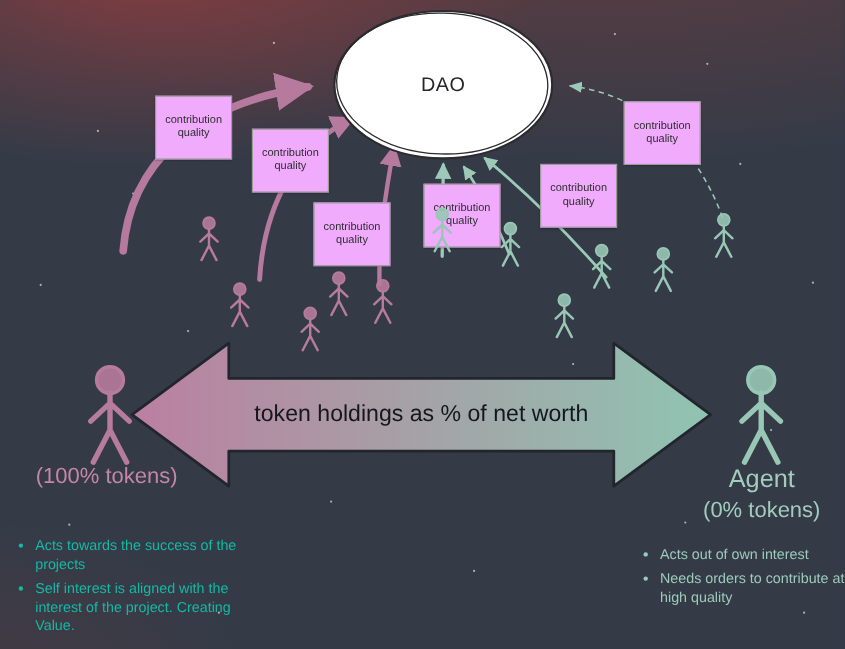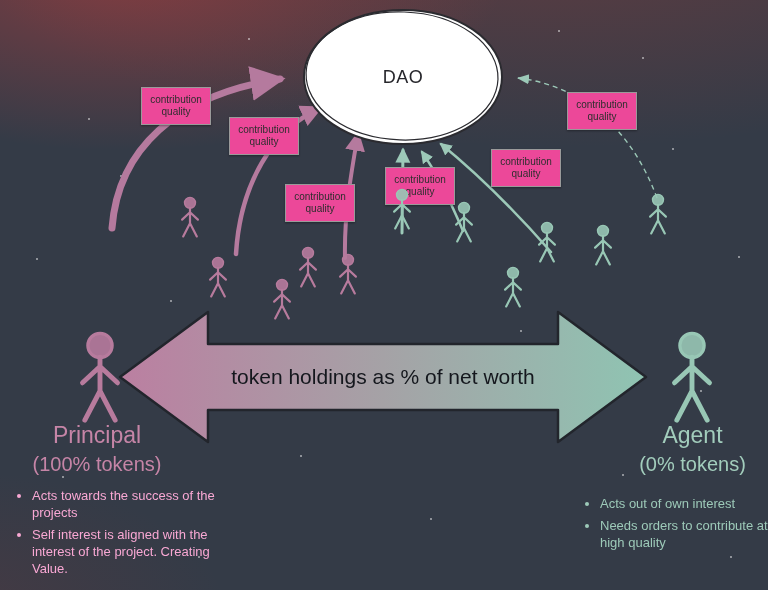--- a/index.html
+++ b/index.html
@@ -12,43 +12,43 @@
       radial-gradient(ellipse 420px 220px at -6% 104%, rgba(130,55,55,.22), transparent 65%),
       #343b47;
   }
   .abs{position:absolute;}
   .star{position:absolute;width:2px;height:2px;border-radius:50%;background:#fff;opacity:.6;}
   
   #dao-wrap{left:296px;top:4px;width:214px;height:146px;}
   #dao-label{left:296px;top:4px;width:214px;height:146px;display:flex;align-items:center;justify-content:center;
     color:#26262b;font-size:18px;letter-spacing:.5px;}
   
-  .cq{position:absolute;width:64px;background:#ec4899;border:1px solid #9a9a9a;color:#2e2e2e;
-    font-size:10px;line-height:1.2;text-align:center;padding:6px 2px;box-shadow:0 1px 2px rgba(0,0,0,.35);}
+  .cq{position:absolute;width:64px;background:#f0abfc;border:1px solid #9a9a9a;color:#2e2e2e;
+    font-size:10px;line-height:1.2;text-align:center;padding:16px 2px;box-shadow:0 1px 2px rgba(0,0,0,.35);}
   
   .fig{position:absolute;}
   .fig svg{display:block;width:100%;height:100%;}
   .pink{color:#b77b9d;}
   .teal{color:#98c7b5;}
   .sm{width:26px;height:42px;}
   .lg{width:56px;height:94px;}
   
   #big-arrow{left:118px;top:306px;width:530px;height:142px;}
   #arrow-label{left:118px;top:306px;width:530px;height:142px;display:flex;align-items:center;justify-content:center;
     color:#14171d;font-size:21px;text-align:center;}
   
   .side-title{position:absolute;text-align:center;line-height:1.35;}
   #principal-block{left:7px;top:420px;width:180px;color:#c685a7;}
   #agent-block{left:600px;top:420px;width:185px;color:#a2cdbc;}
   .side-title .t{font-size:23px;}
   .side-title .s{font-size:20px;}
   
   ul.bullets{position:absolute;margin:0;padding:0 0 0 16px;font-size:13px;line-height:1.3;}
   ul.bullets li{margin-bottom:5px;}
-  #principal-bullets{left:16px;top:488px;width:215px;color:#f9a8d4;}
+  #principal-bullets{left:16px;top:488px;width:215px;color:#14b8a6;}
   #agent-bullets{left:584px;top:496px;width:182px;color:#9dcab9;}
   #arrows-overlay{left:0;top:0;width:768px;height:590px;pointer-events:none;}
 </style>
 </head>
 <body>
 
 <svg width="0" height="0" style="position:absolute" aria-hidden="true">
   <defs>
     <symbol id="stickman" viewBox="0 0 24 40">
       <circle cx="12" cy="6.5" r="5.2" fill="currentColor" opacity="0.9"></circle>
@@ -186,21 +186,20 @@
       <use href="#stickman"></use>
     </svg>
   </span>
 <span class="fig lg teal" style="left:664px;top:330px">
     <svg viewBox="0 0 24 40">
       <use href="#stickman"></use>
     </svg>
   </span>
 
 <div id="principal-block" class="side-title">
-  <div class="t">Principal</div>
   <div class="s">(100% tokens)</div>
 </div>
 <div id="agent-block" class="side-title">
   <div class="t">Agent</div>
   <div class="s">(0% tokens)</div>
 </div>
 
 <ul id="principal-bullets" class="bullets">
   <li>Acts towards the success of the projects</li>
   <li>Self interest is aligned with the interest of the project. Creating Value.</li>

